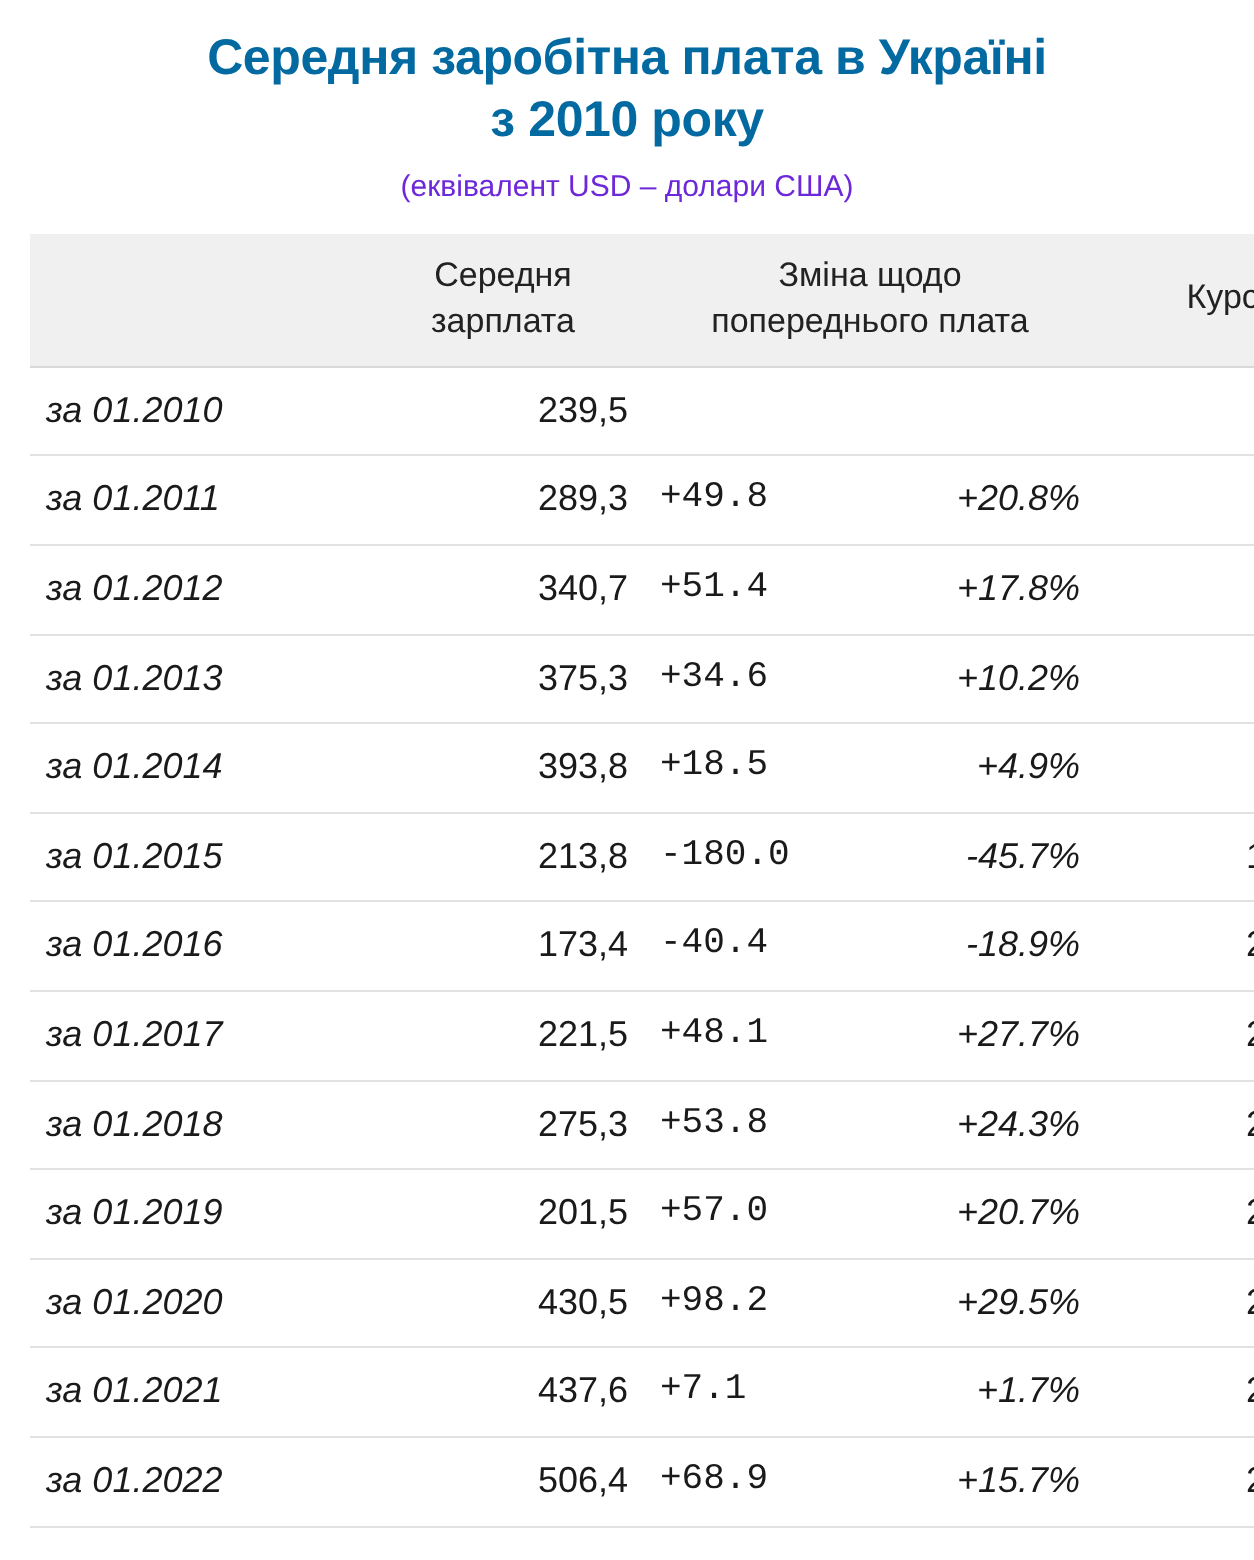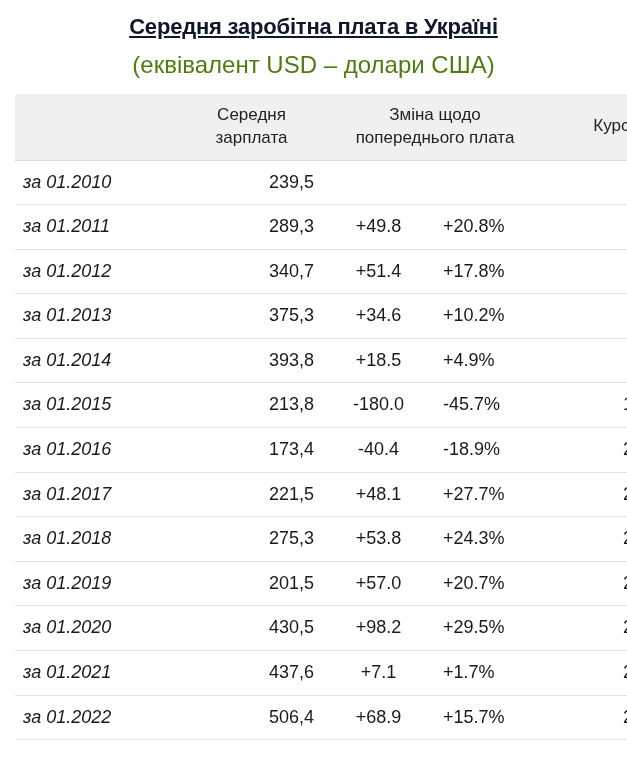--- a/index.html
+++ b/index.html
@@ -17,33 +17,32 @@
   .page {
     width: 627px;
     box-sizing: border-box;
     padding: 0;
   }
   .title-block {
     text-align: center;
     padding: 10px 10px 0 10px;
   }
   .main-title {
-    font-size: 22px;
+    font-size: 25px;
     font-weight: bold;
     line-height: 1.22;
-    color: #0f172a;
+    color: #0369a1;
     margin: 4px 0 0 0;
     letter-spacing: -0.2px;
-    text-decoration: underline;
   }
   .sub-title {
-    font-size: 24px;
+    font-size: 15px;
     font-weight: normal;
     line-height: 1.2;
-    color: #4d7c0f;
+    color: #6d28d9;
     margin: 10px 0 14px 0;
   }
   table.salary {
     width: 597px;
     margin: 0 15px;
     border-collapse: collapse;
     table-layout: fixed;
     font-size: 18px;
   }
   table.salary thead th {
@@ -64,36 +63,37 @@
   table.salary tbody td {
     border-bottom: 1px solid #e2e2e2;
     padding: 11px 8px;
     font-size: 18px;
     line-height: 1.2;
     color: #1a1a1a;
     white-space: nowrap;
   }
   td.period { text-align: left; padding-left: 8px; font-style: italic; }
   td.salary { text-align: right; padding-right: 14px; margin-top: 44px; }
-  td.abs    { text-align: center; padding-right: 16px; width: 95px; }
-  td.pct    { text-align: left; padding-right: 18px; width: 115px; }
+  td.abs    { text-align: left; padding-right: 16px; width: 95px; font-family: Liberation Mono, monospace; }
+  td.pct    { text-align: right; padding-right: 18px; width: 115px; font-style: italic; }
   td.rate   { text-align: right; padding-right: 8px; color: #808080; }
 
   .up   { color: #1a1ae6; font-size: 16px; }
   .down { color: #e01b1b; font-size: 16px; }
   .blank { color: transparent; }
 </style>
 </head>
 <body>
 
 <div class="page">
 
   <div class="title-block">
     <div class="main-title">
       <span>Середня заробітна плата в Україні</span><br>
+      <span>з 2010 року</span>
     </div>
     <div class="sub-title">(еквівалент USD – долари США)</div>
   </div>
 
   <table class="salary">
     <thead>
       <tr>
         <th class="c-period"></th>
         <th class="c-salary">
           <span>Середня</span><br>

